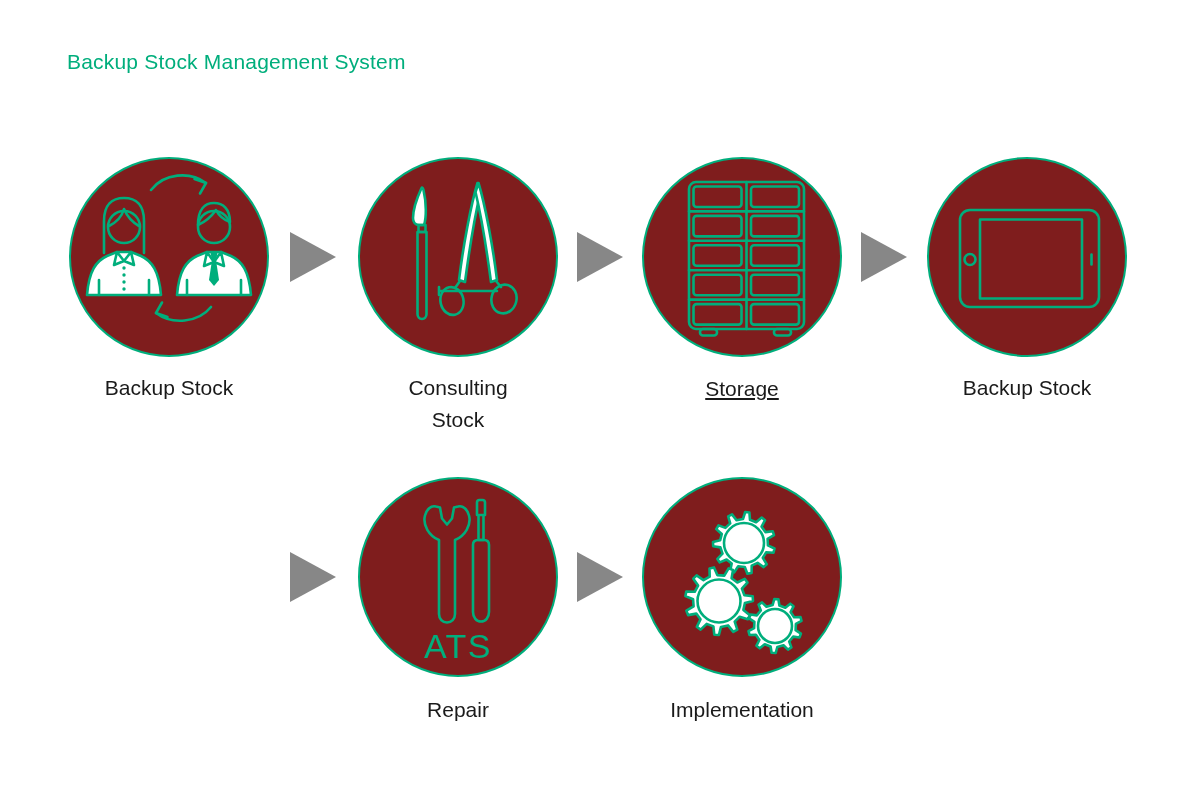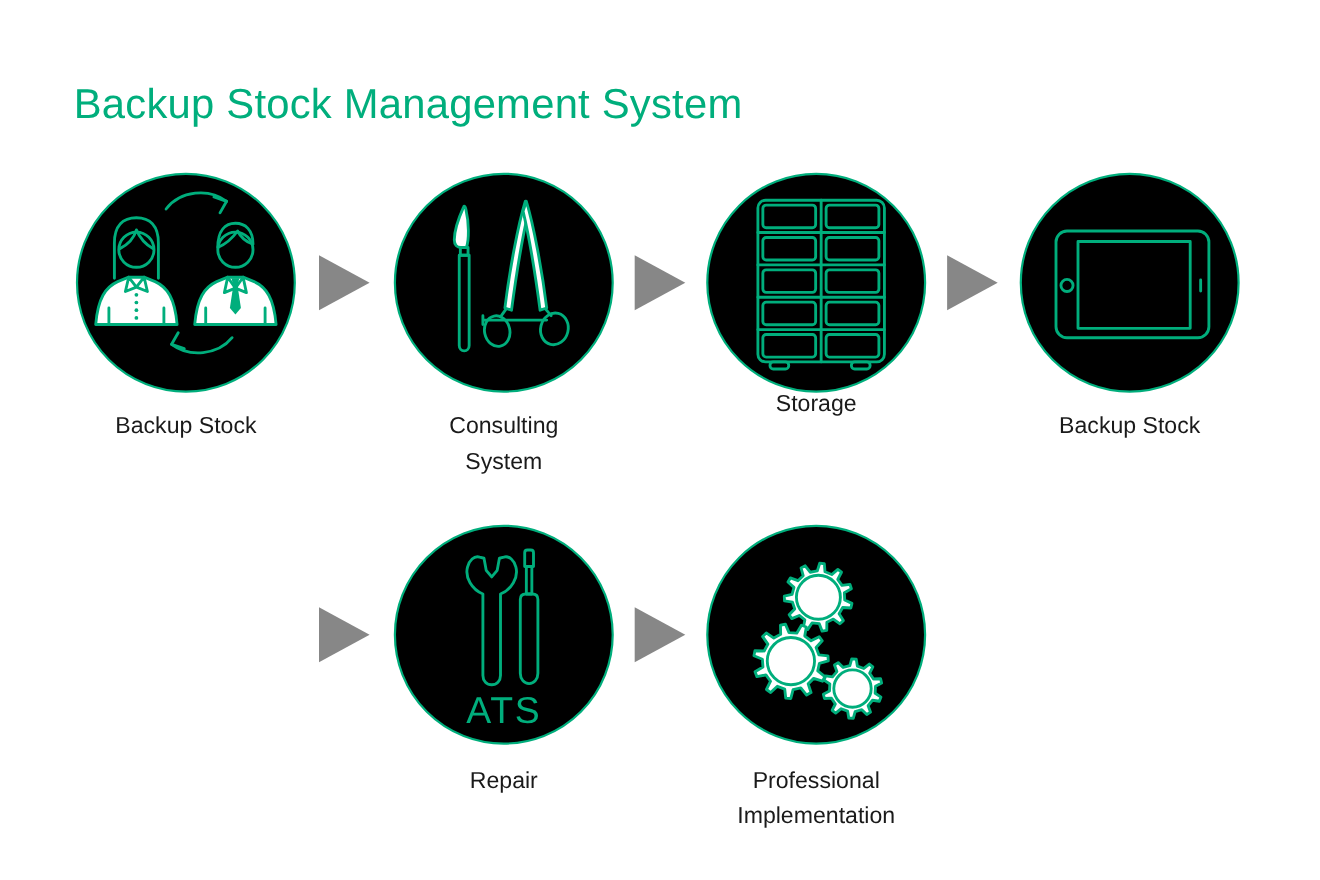--- a/index.html
+++ b/index.html
@@ -10,33 +10,33 @@
   *{margin:0;padding:0;box-sizing:border-box;}
   html,body{width:1200px;height:800px;}
   body{
     position:relative;
     background:#ffffff;
     font-family:"Liberation Sans", sans-serif;
     overflow:hidden;
   }
   .title{
     position:absolute;
-    left:67px; top:74px;
-    font-size:38px;
+    left:67px; top:50px;
+    font-size:21px;
     font-weight:400;
     letter-spacing:0.2px;
     color:var(--green);
     white-space:nowrap;
   }
   .node{
     position:absolute;
     width:200px;height:200px;
     border:2px solid var(--green);
     border-radius:50%;
-    background:#000000;
+    background:#7f1d1d;
   }
   .node svg{
     position:absolute;left:0;top:0;
     width:200px;height:200px;
     color:var(--green);
   }
   .icon-caption{
     position:absolute;
     left:0;right:0;top:148px;
     text-align:center;
@@ -62,21 +62,21 @@
   
   #node-consulting{left:69px;top:157px;}
   #node-instrument{left:358px;top:157px;}
   #node-storage{left:642px;top:157px;}
   #node-app{left:927px;top:157px;}
   #node-repair{left:358px;top:477px;}
   #node-implementation{left:642px;top:477px;}
 
   #label-consulting{left:29px;top:372px;}
   #label-instrument{left:318px;top:372px;}
-  #label-storage{left:602px;top:352px;}
+  #label-storage{left:602px;top:373px;text-decoration:underline;}
   #label-app{left:887px;top:372px;}
   #label-repair{left:318px;top:694px;}
   #label-implementation{left:602px;top:694px;}
 
   #arrow-1{left:290px;top:232px;}
   #arrow-2{left:577px;top:232px;}
   #arrow-3{left:861px;top:232px;}
   #arrow-4{left:290px;top:552px;}
   #arrow-5{left:577px;top:552px;}
 
@@ -190,27 +190,26 @@
 <div class="arrow" id="arrow-2"></div>
 <div class="arrow" id="arrow-3"></div>
 <div class="arrow" id="arrow-4"></div>
 <div class="arrow" id="arrow-5"></div>
 
 <div class="label" id="label-consulting">
   <div>Backup Stock</div>
 </div>
 <div class="label" id="label-instrument">
   <div>Consulting</div>
-  <div>System</div>
+  <div>Stock</div>
 </div>
 <div class="label" id="label-storage">
   <div>Storage</div>
 </div>
 <div class="label" id="label-app">
   <div>Backup Stock</div>
 </div>
 <div class="label" id="label-repair">
   <div>Repair</div>
 </div>
 <div class="label" id="label-implementation">
-  <div>Professional</div>
   <div>Implementation</div>
 </div>
 
 </body></html>

